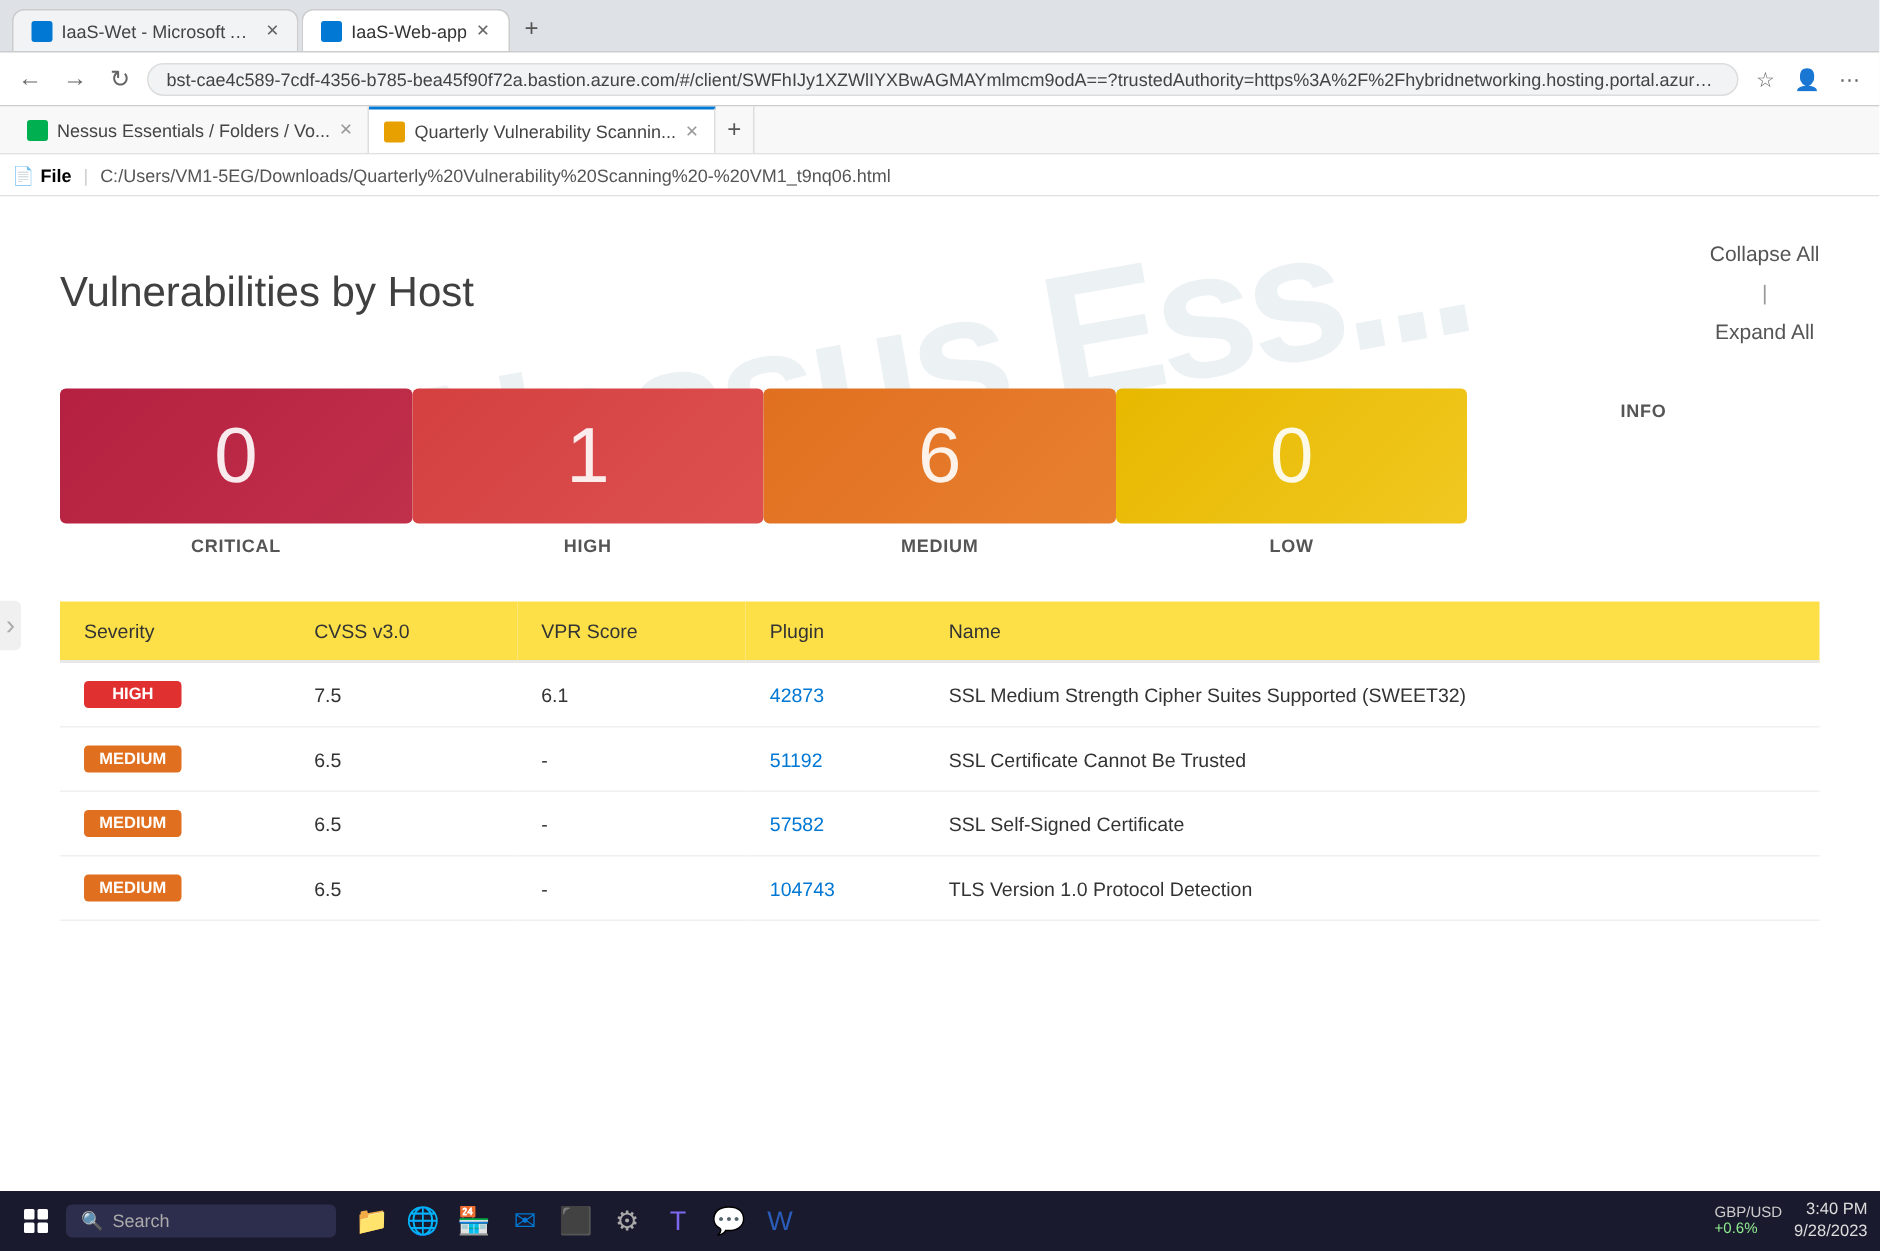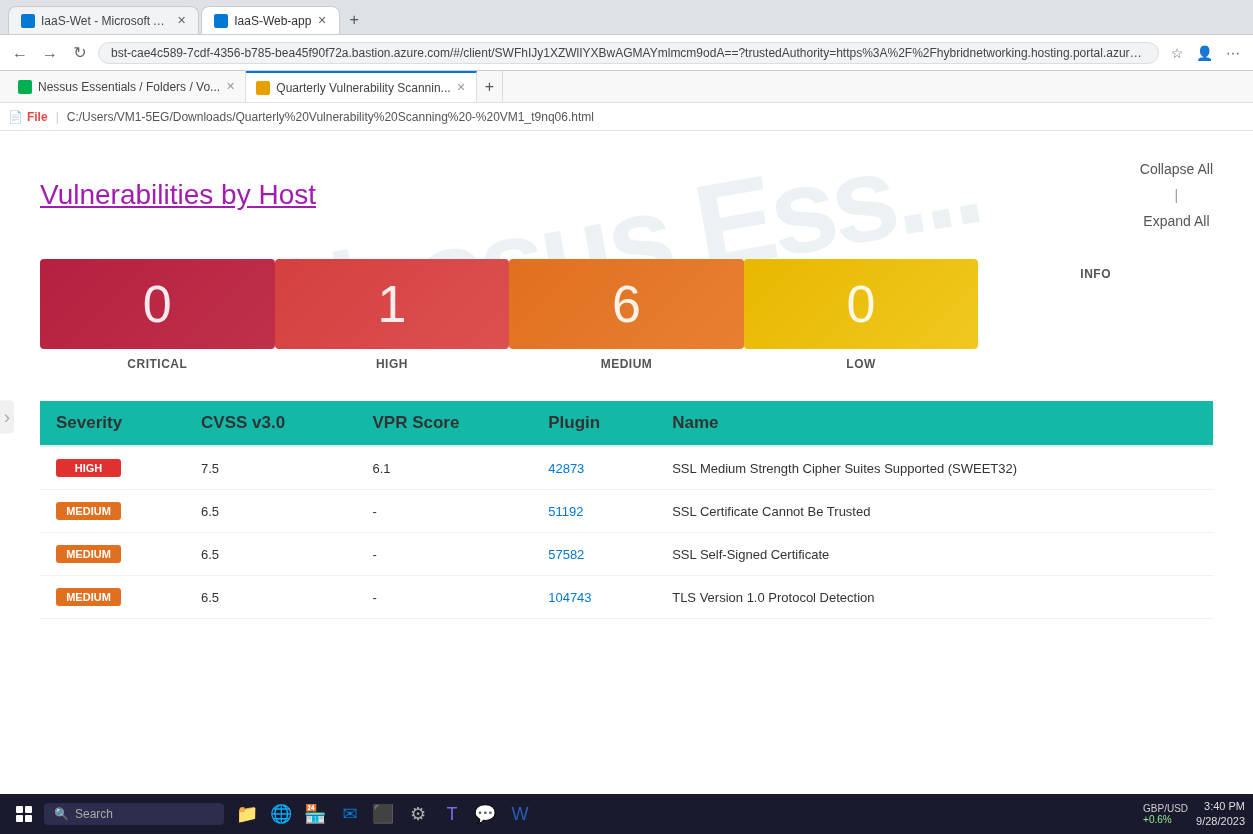--- a/index.html
+++ b/index.html
@@ -188,22 +188,21 @@
 
     .page-header {
       display: flex;
       justify-content: space-between;
       align-items: center;
       margin-bottom: 30px;
     }
     .page-title {
       font-size: 28px;
       font-weight: 300;
-      color: #a21caf;
-      text-decoration: underline;
+      color: #404040;
     }
     .header-actions {
       display: flex;
       align-items: center;
       gap: 10px;
       font-size: 14px;
       color: #555;
       flex-direction: column;
     }
     .header-action-link {
@@ -267,25 +266,25 @@
 
     
     .vuln-table {
       width: 100%;
       border-collapse: collapse;
       margin-top: 10px;
     }
     .vuln-table th {
       text-align: left;
       padding: 12px 16px;
-      font-size: 17px;
-      font-weight: 700;
+      font-size: 13px;
+      font-weight: 400;
       color: #333;
       border-bottom: 2px solid #e8e8e8;
-      background: #14b8a6;
+      background: #fde047;
     }
     .vuln-table td {
       padding: 12px 16px;
       font-size: 13px;
       border-bottom: 1px solid #f0f0f0;
       vertical-align: middle;
     }
     .severity-badge {
       display: inline-block;
       padding: 3px 10px;
@@ -441,21 +440,21 @@
     <span>Quarterly Vulnerability Scannin...</span>
     <span style="margin-left:6px;font-size:11px;color:#999;">✕</span>
   </div>
   <div class="file-tab" style="padding:4px 8px;">
     <span style="font-size:16px;color:#555;">+</span>
   </div>
 </div>
 
 <div class="path-bar">
   <span class="path-bar-icon">📄</span>
-  <span style="color:#ef4444;font-weight:600;">File</span>
+  <span style="color:#000000;font-weight:600;">File</span>
   <span style="color:#ccc;margin:0 4px;">|</span>
   <span style="color:#555;">C:/Users/VM1-5EG/Downloads/Quarterly%20Vulnerability%20Scanning%20-%20VM1_t9nq06.html</span>
 </div>
 
 <div class="main-content">
 
   <div class="watermark">Nessus Ess...</div>
 
   <div class="content-wrapper">
 

